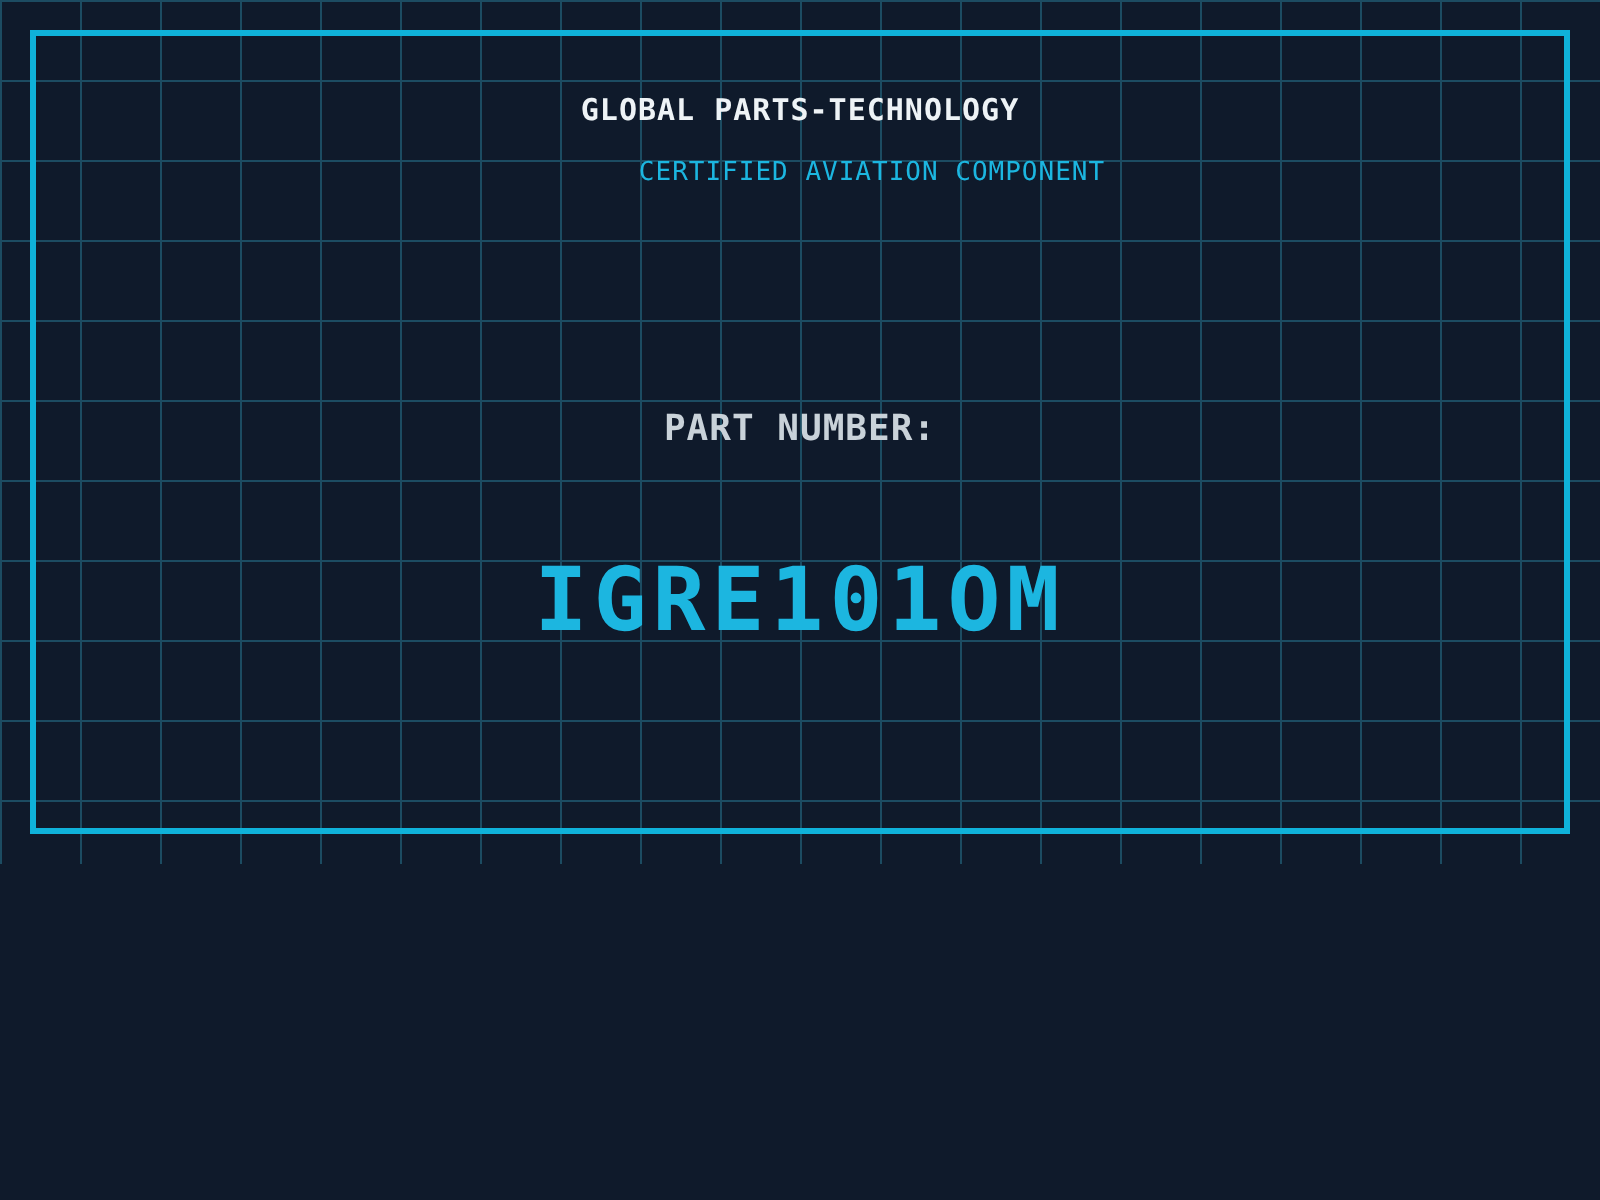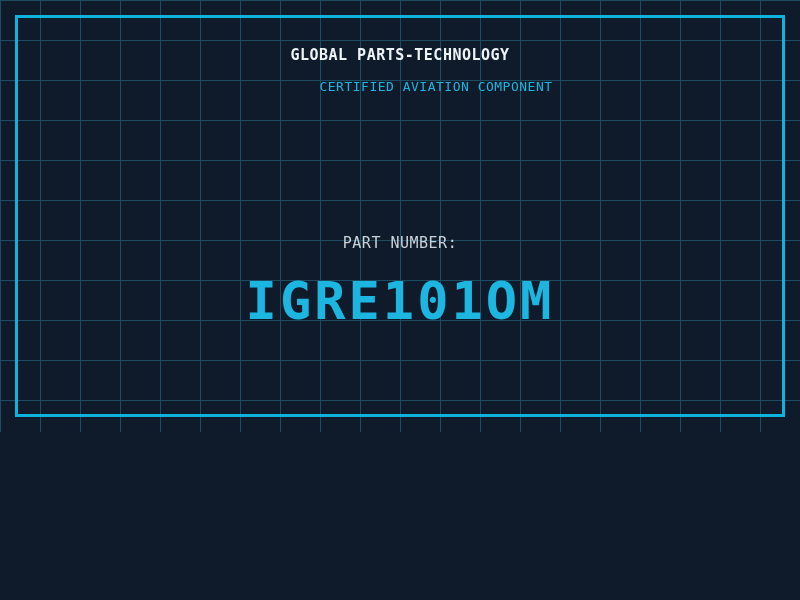--- a/index.html
+++ b/index.html
@@ -51,29 +51,30 @@
     }
     .certification {
       top: 80px;
       font-size: 13px;
       line-height: 13px;
       letter-spacing: 0.5px;
       color: var(--accent);
       margin-left: 36px;
     }
     .part-label {
-      top: 236px;
-      font-size: 15px;
+      top: 207px;
+      font-size: 18px;
       line-height: 15px;
       letter-spacing: 0.5px;
       color: var(--label);
+      font-weight: bold;
     }
     .part-number {
       top: 267px;
-      font-size: 52px;
+      font-size: 44px;
       line-height: 68px;
       font-weight: bold;
       letter-spacing: 3px;
       color: var(--accent);
     }
     .website {
       top: 528px;
       font-size: 13px;
       line-height: 13px;
       letter-spacing: 0.5px;

